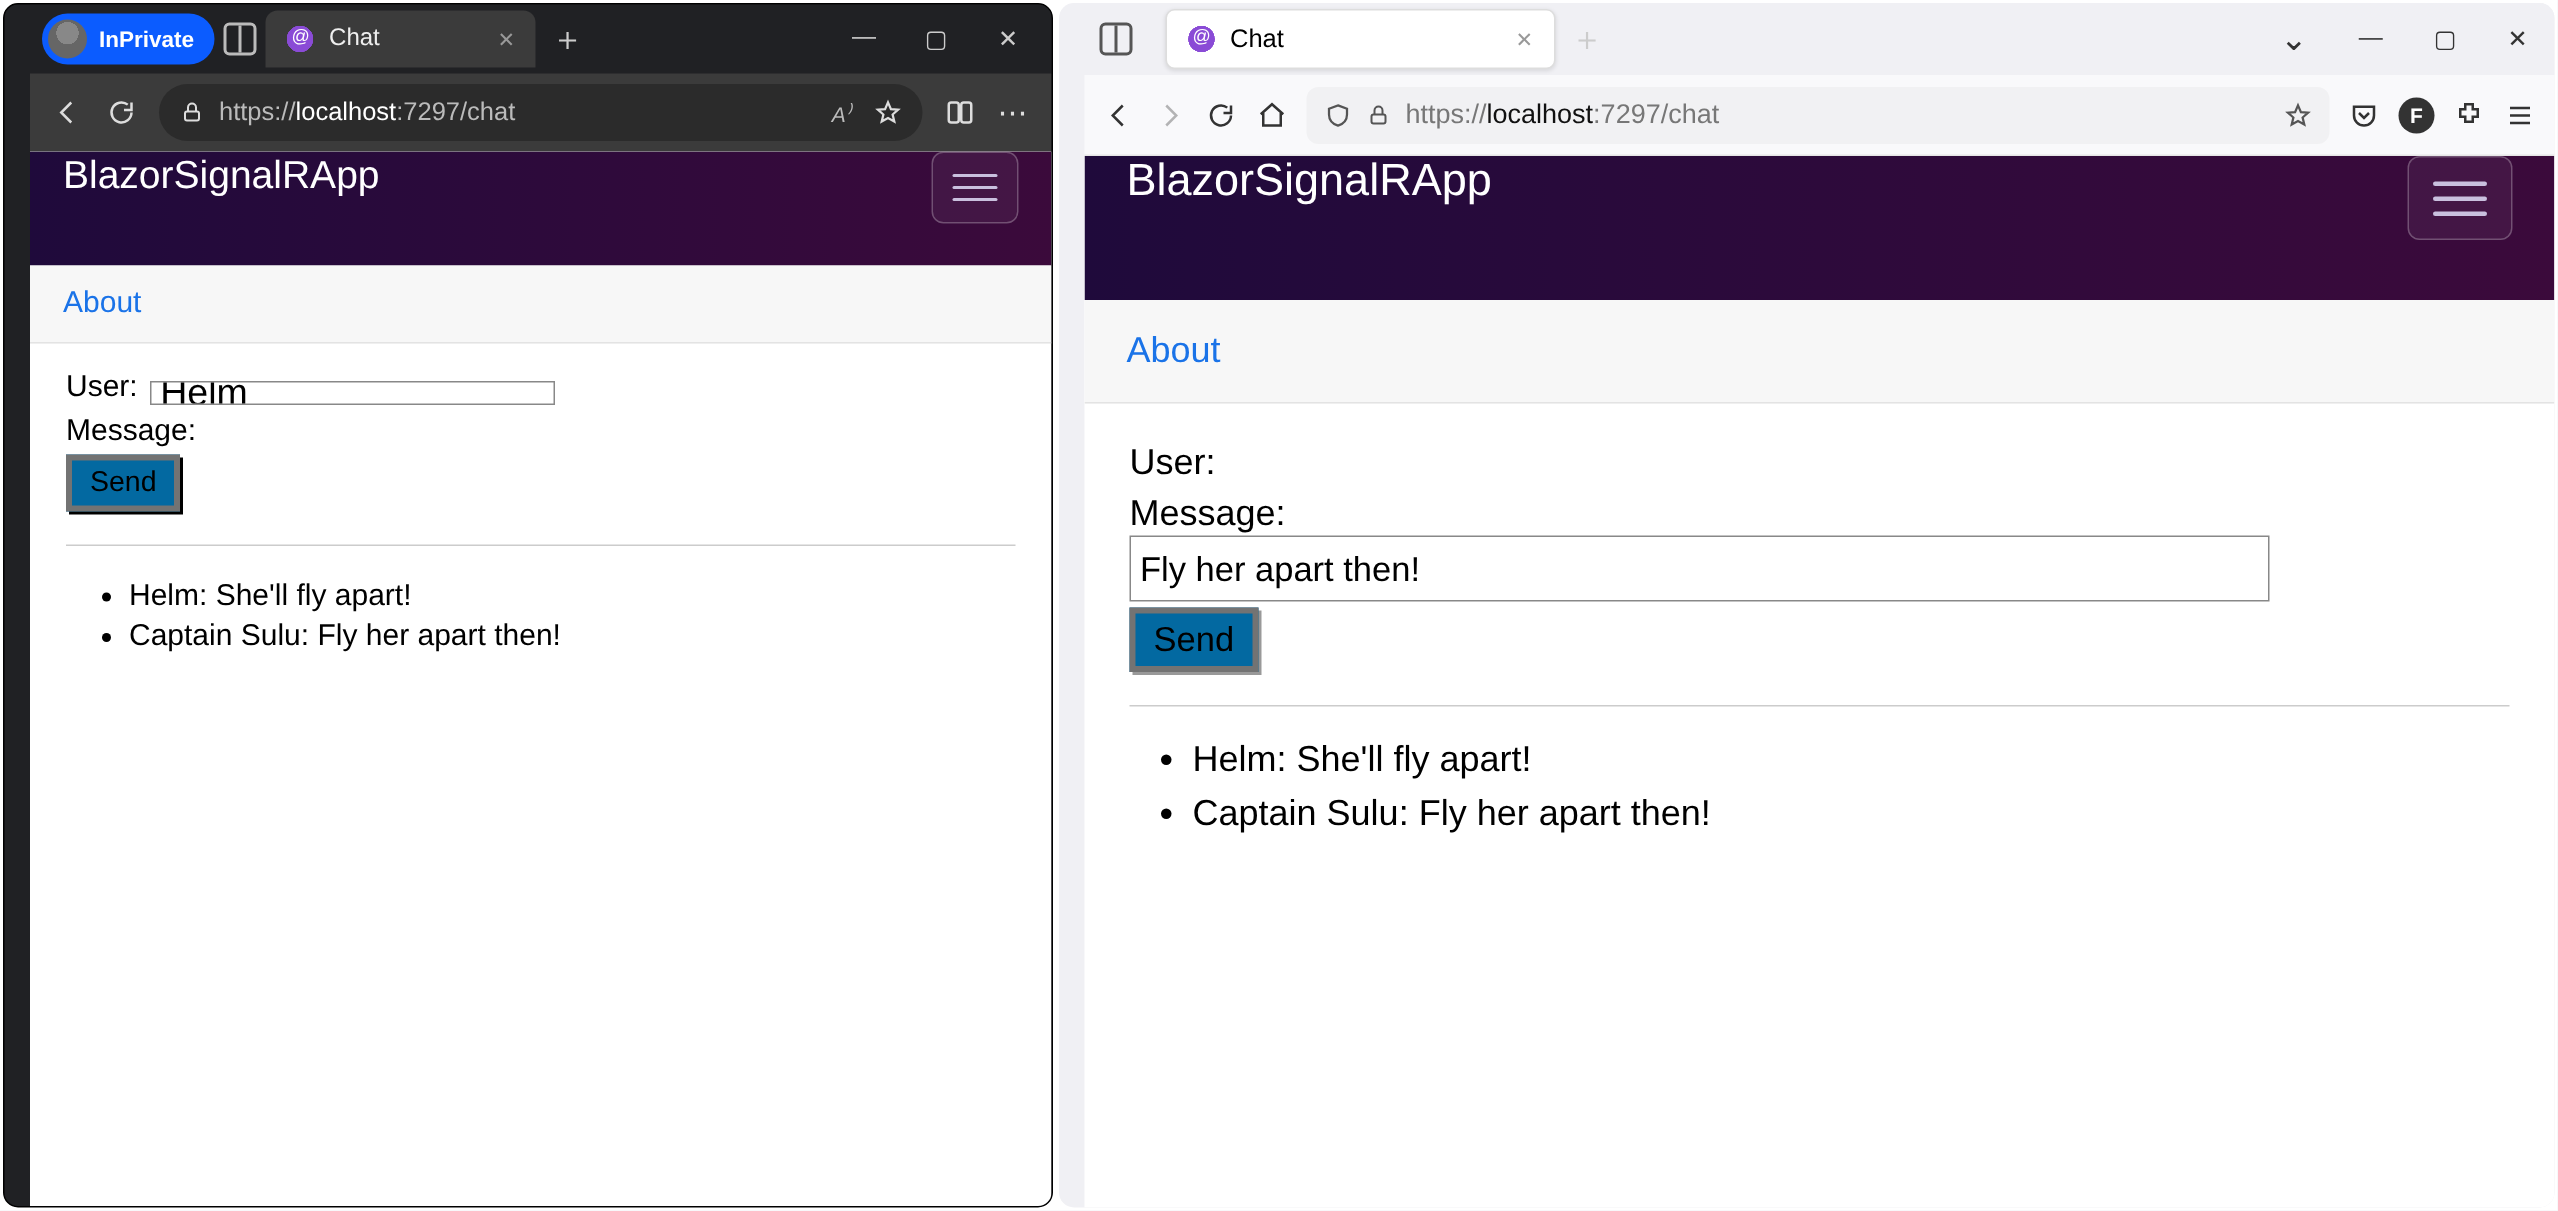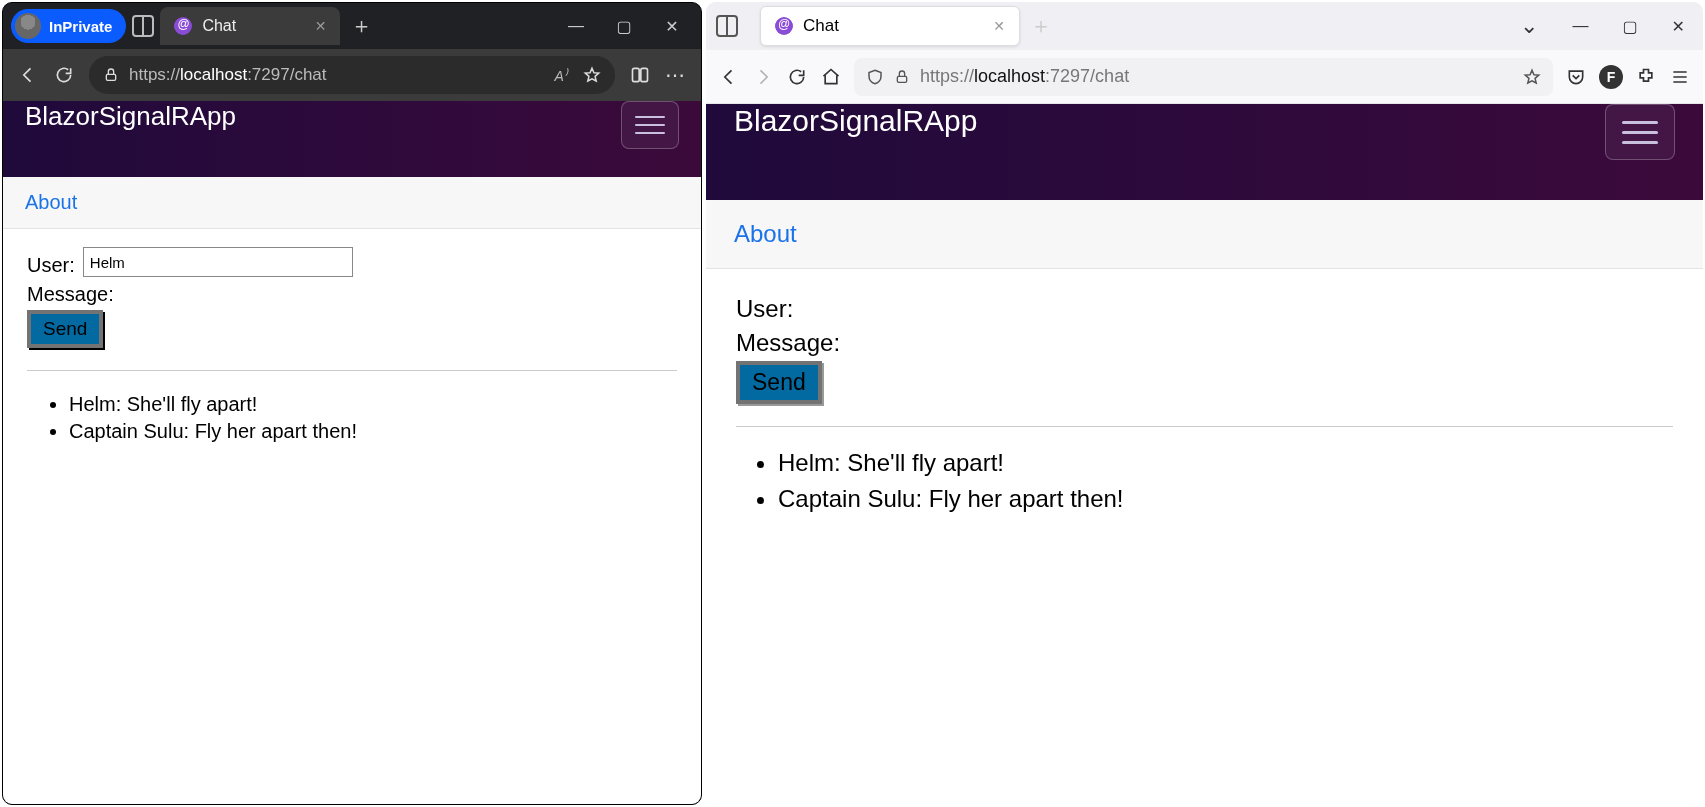--- a/index.html
+++ b/index.html
@@ -9,20 +9,21 @@
     background: #fff;
     display: flex;
     width: 1705px;
     height: 807px;
   }
   .window {
     display: flex;
     flex-direction: column;
     overflow: hidden;
     border-radius: 10px;
+    padding-left: 17px;
   }
   .window.left {
     width: 700px;
     background: #202124;
     border: 1px solid #000;
     margin: 2px;
   }
   .window.right {
     flex: 1;
     background: #f0f0f4;
@@ -148,21 +149,21 @@
     color:#1a73e8; font-size:20px;
   }
   .window.left .about-bar{ padding:14px 22px; }
   .window.right .about-bar{ padding:20px 28px; font-size:24px;}
   .content{ }
   .window.left .content{ padding:18px 24px; font-size:20px;}
   .window.right .content{ padding:26px 30px; font-size:24px;}
   .field-row{ display:flex; align-items:flex-end; gap:8px; margin-bottom:6px;}
   label.inline{ }
   input[type=text]{ font:inherit; padding:2px 6px; border:1px solid #888; background:#fff;}
-  .window.left .user-input{ width:270px; height:30px; font-size:15px;}
+  .window.left .user-input{ width:270px; height:16px; font-size:25px;}
   .window.right .user-input{ width:320px; height:40px; font-size:23px;}
   .window.left .msg-input{ width:600px; height:36px; font-size:19px;}
   .window.right .msg-input{ width:760px; height:44px; font-size:23px;}
   .send-btn{
     font:inherit; background:#0369a1; border:4px solid #737373;
     padding:4px 12px; margin-top:4px; box-shadow:2px 2px 0 #000;
   }
   .window.left .send-btn{ font-size:19px;}
   .window.right .send-btn{ font-size:23px; box-shadow:2px 2px 0 rgba(0,0,0,.4);}
   hr{ border:none; border-top:1px solid #ccc; margin:22px 0;}
@@ -368,20 +369,21 @@
     <div class="about-bar">
       <span>About</span>
     </div>
     <div class="content">
       <div class="field-row">
         <label class="inline">User:</label>
       </div>
       <div>
         <label>Message:</label>
       </div>
+      <input type="text" class="msg-input" value="Fly her apart then!" style="">
       <div>
         <button class="send-btn">Send</button>
       </div>
       <hr>
       <ul class="messages">
           <li>Helm: She'll fly apart!</li>
           <li>Captain Sulu: Fly her apart then!</li>
         </ul>
     </div>
   </div>

